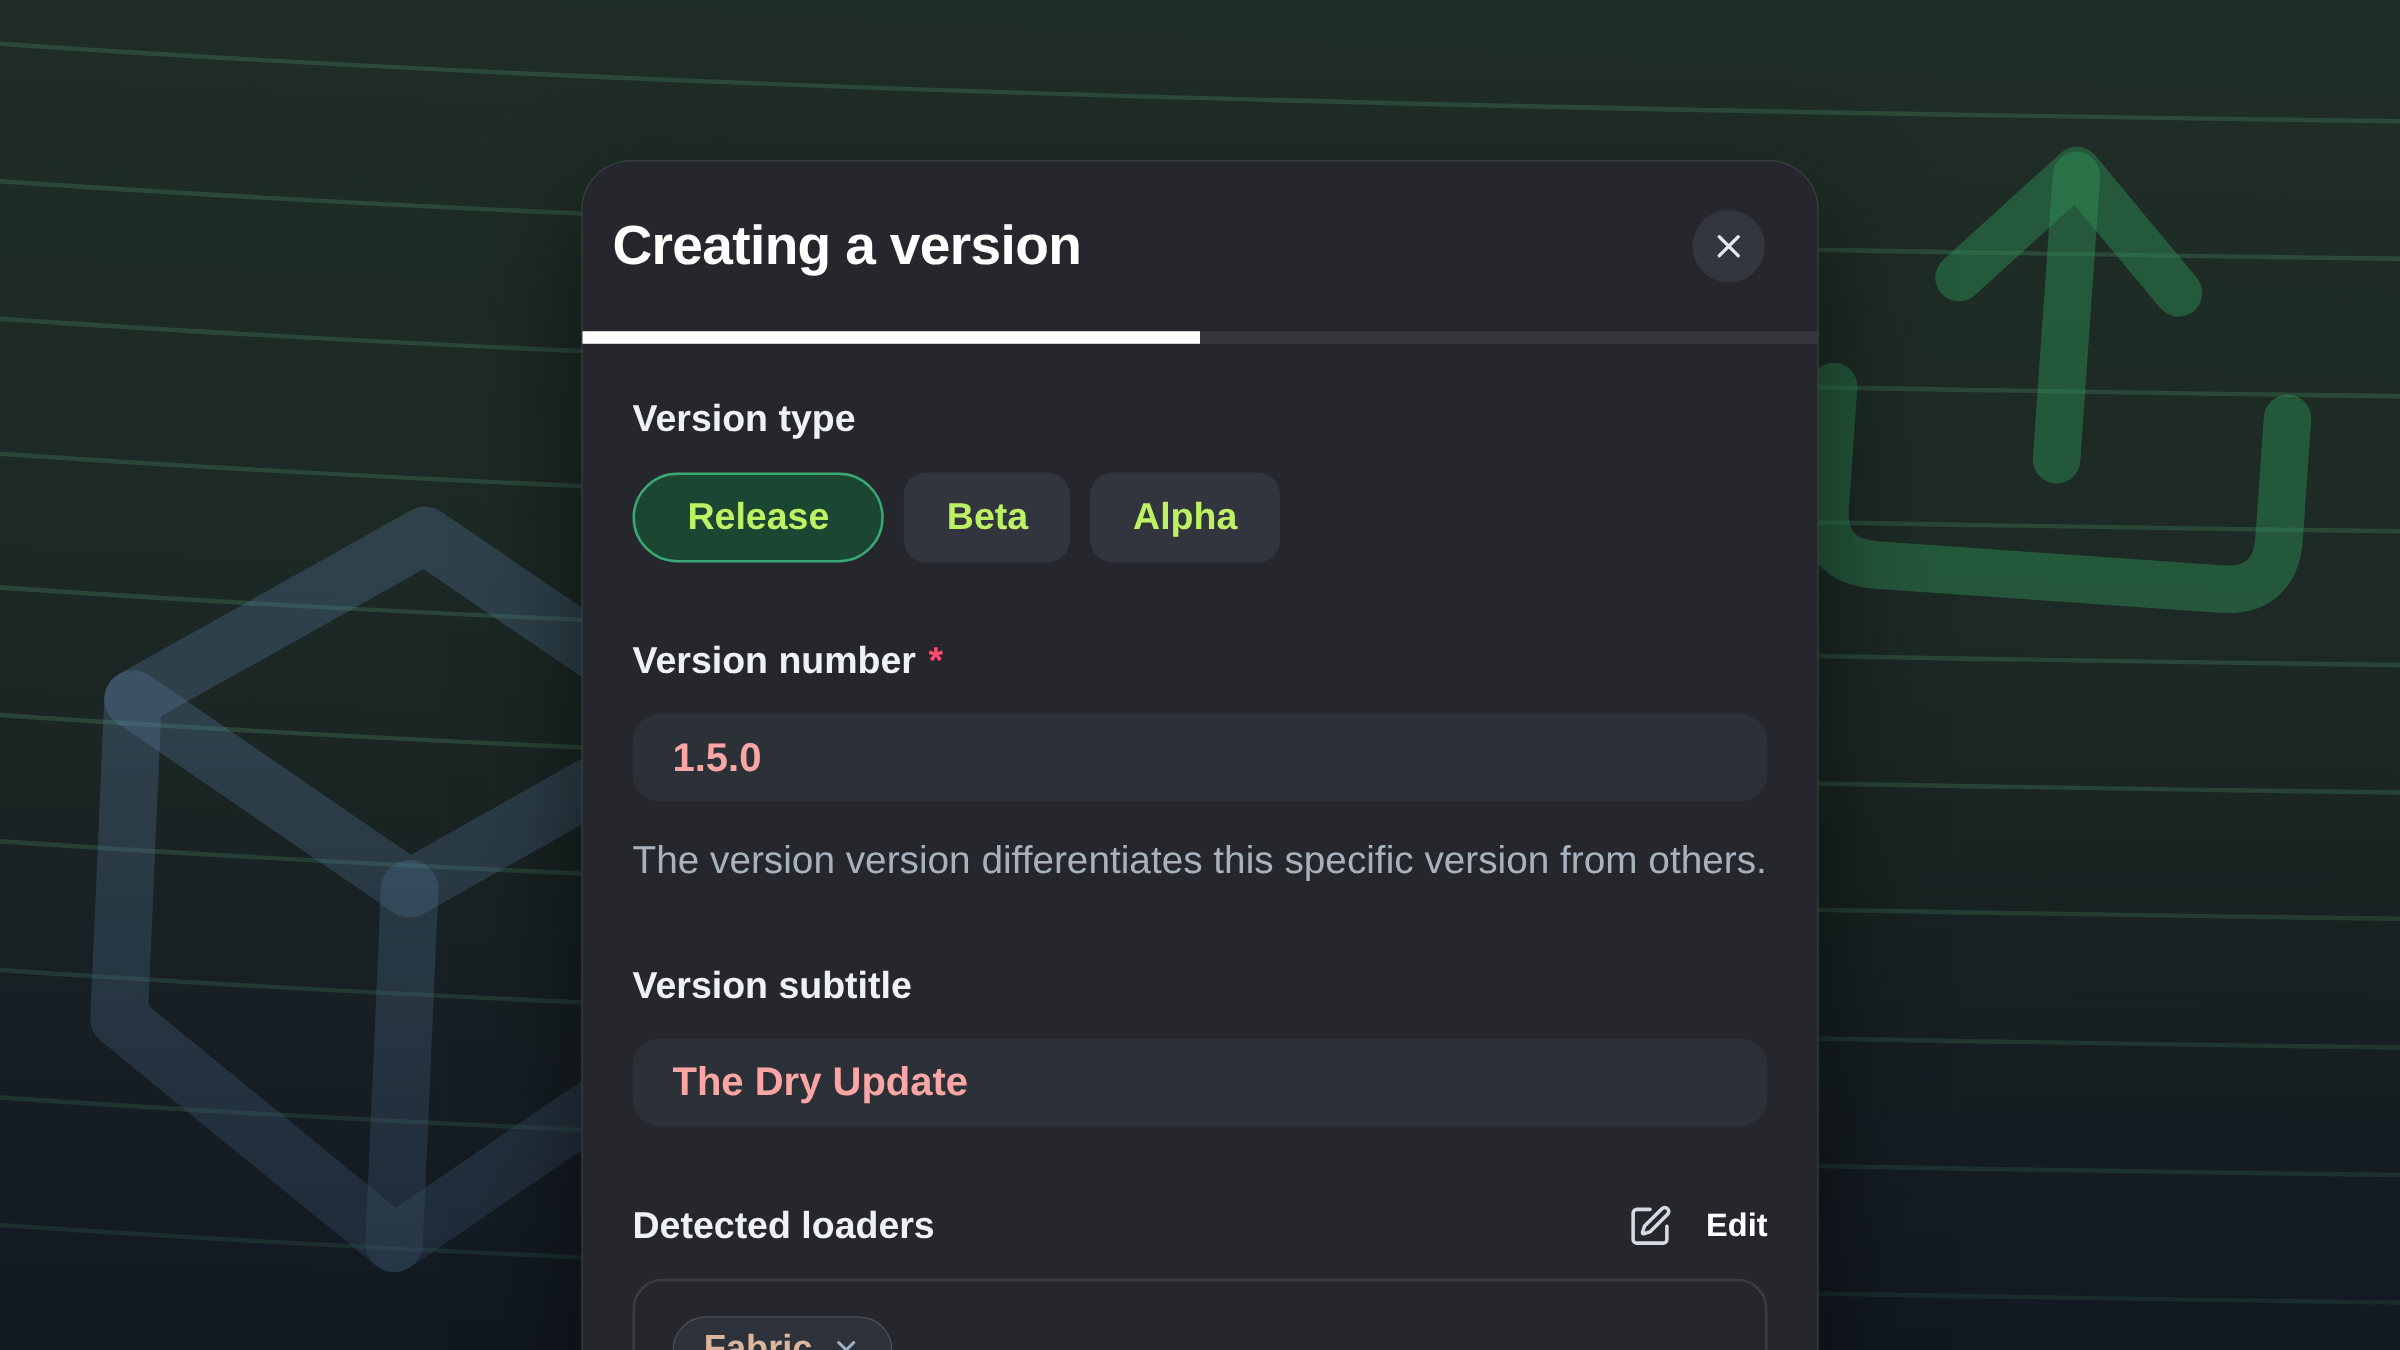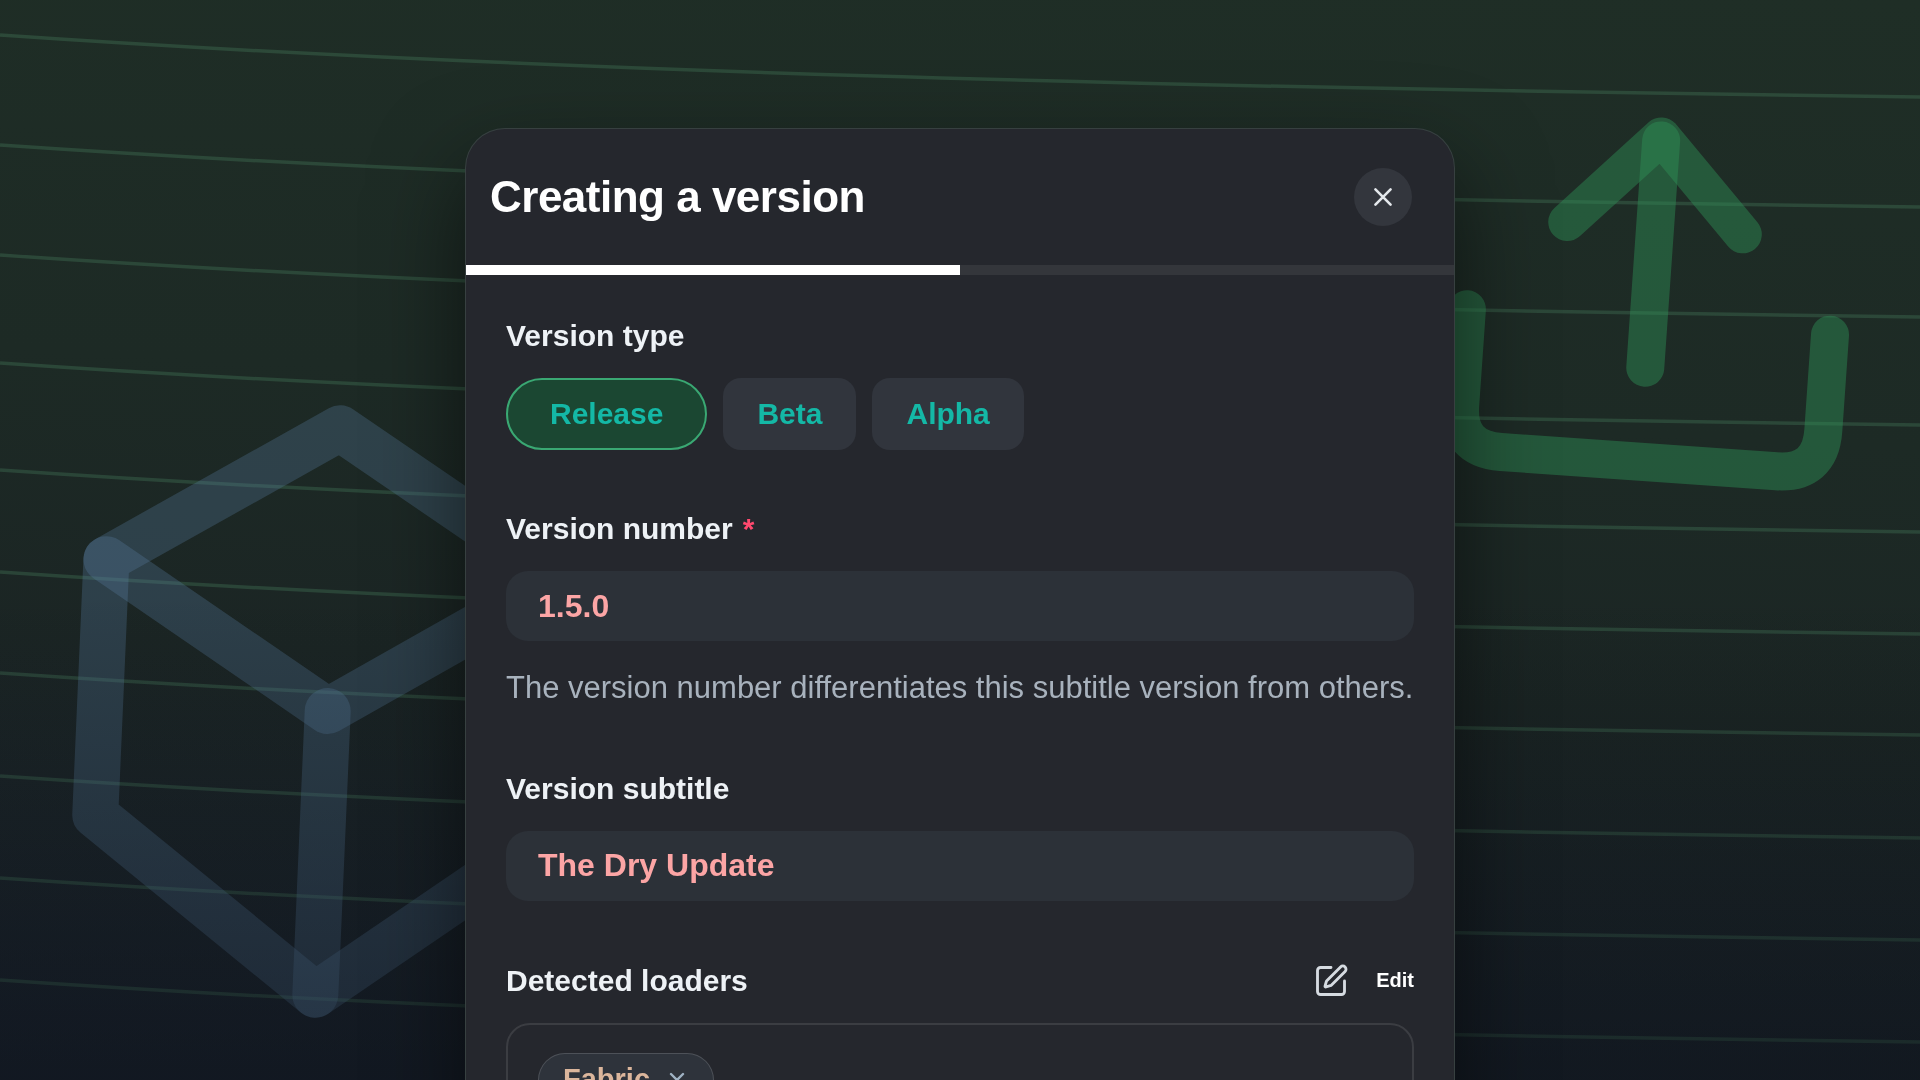--- a/index.html
+++ b/index.html
@@ -40,41 +40,41 @@
   .progress-fill{height:100%;background:#ffffff;width:50%;}
   .modal-body{padding:44px 40px 0 40px;}
   .field-label{
     font-size:30px;font-weight:700;color:#eef2f6;line-height:1.1;
     display:flex;align-items:flex-end;gap:10px;
   }
   .required{color:#ff496e;font-size:30px;font-weight:700;}
   .type-row{display:flex;gap:16px;margin-top:26px;}
   .type-btn{
     height:72px;padding:0 34px;border-radius:18px;border:none;background:#31353d;
-    color:#14b8a6;font-size:30px;font-weight:700;cursor:pointer;
+    color:#bef264;font-size:30px;font-weight:700;cursor:pointer;
     display:flex;align-items:center;justify-content:center;
     font-family:inherit;
   }
   .type-btn.selected{
     background:#1b4732;border:2.5px solid #3aa873;border-radius:38px;padding:0 42px;
   }
   .section{margin-top:62px;}
   .text-input{
     margin-top:26px;width:100%;height:70px;border-radius:22px;border:none;outline:none;
     background:#2c3138;color:#fca5a5;font-size:32px;font-weight:600;
     padding:0 32px;box-sizing:border-box;font-family:inherit;display:block;
   }
   .help-text{
     margin-top:26px;font-size:31px;line-height:1.38;color:#a8b2bd;
     max-width:920px;font-weight:400;
   }
   .loaders-row{display:flex;align-items:center;justify-content:space-between;}
   .edit-btn{
     display:flex;align-items:center;gap:27px;background:none;border:none;cursor:pointer;
-    color:#ffffff;font-size:20px;font-weight:700;padding:0;font-family:inherit;
+    color:#ffffff;font-size:26px;font-weight:700;padding:0;font-family:inherit;
   }
   .loaders-box{
     margin-top:24px;border:2px solid rgba(255,255,255,0.10);border-radius:24px;
     padding:28px 30px;height:160px;box-sizing:border-box;
   }
   .loader-tag{
     display:inline-flex;align-items:center;gap:15px;height:52px;padding:0 24px;
     border-radius:27px;background:#2e333b;border:1.5px solid rgba(255,255,255,0.15);
     font-size:29px;font-weight:600;color:#dbb69c;
   }
@@ -138,21 +138,21 @@
         <button class="type-btn">Beta</button>
         <button class="type-btn">Alpha</button>
       </div>
 
       <div class="section">
         <div class="field-label">
           <span>Version number</span>
           <span class="required">*</span>
         </div>
         <input class="text-input" type="text" value="1.5.0" style="">
-        <div class="help-text">The version number differentiates this subtitle version from others.</div>
+        <div class="help-text">The version version differentiates this specific version from others.</div>
       </div>
 
       <div class="section">
         <div class="field-label">
           <span>Version subtitle</span>
         </div>
         <input class="text-input" type="text" value="The Dry Update" style="">
       </div>
 
       <div class="section">

